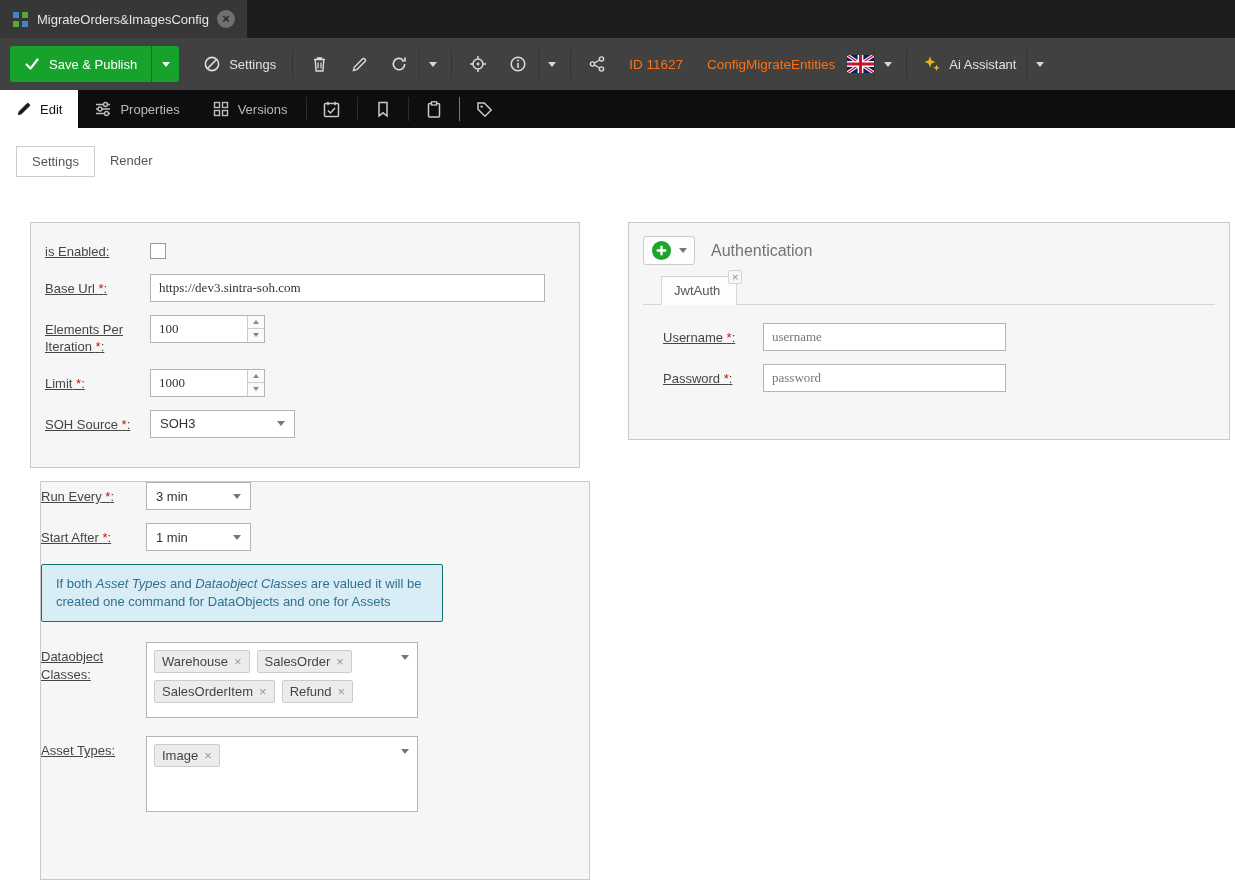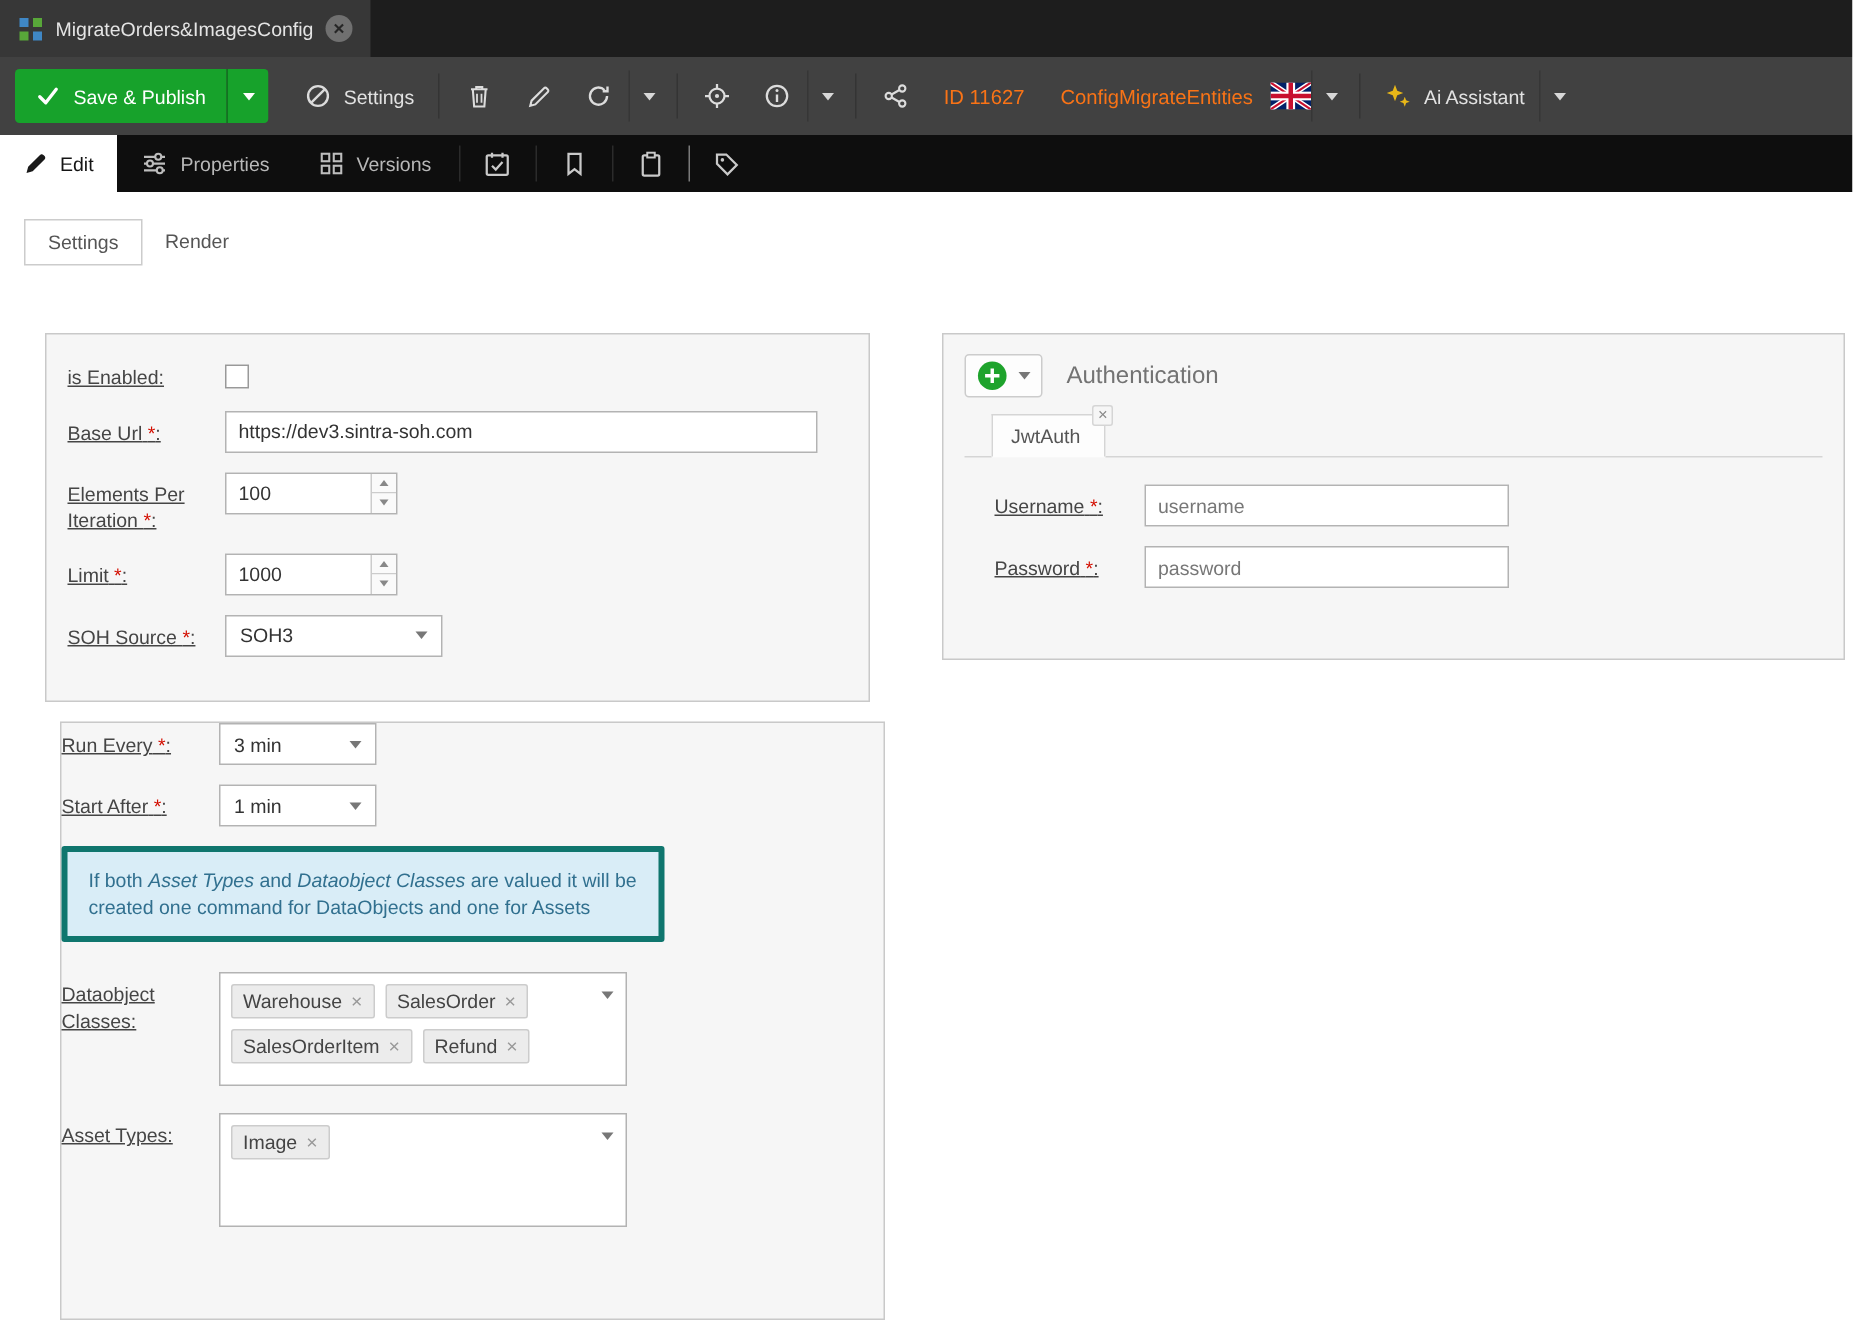--- a/index.html
+++ b/index.html
@@ -42,34 +42,34 @@
 
   .panel { position: absolute; background: #f6f6f6; border: 1px solid #c9c9c9; }
   #panel-general { left: 30px; top: 94px; width: 550px; height: 246px; padding: 14px; }
   #panel-auth { left: 628px; top: 94px; width: 602px; height: 218px; }
   #panel-schedule { left: 40px; top: 353px; width: 550px; height: 399px; padding: 0; }
 
   .frow { display: flex; align-items: flex-start; margin-bottom: 13px; }
   .flabel { width: 105px; flex: 0 0 105px; color: #454545; padding-top: 6px; line-height: 1.35; text-decoration: underline; }
   .req { color: #d30e00; }
 
-  .tinput { height: 28px; border: 1px solid #b3b3b3; background: #fff; padding: 0 8px; font-family: Liberation Sans, sans-serif; font-size: 13px; color: #333; }
+  .tinput { height: 28px; border: 1px solid #b3b3b3; background: #fff; padding: 0 8px; font-family: Liberation Serif, serif; font-size: 13px; color: #333; }
   .checkbox { width: 16px; height: 16px; background: #fff; border: 1px solid #999; margin-top: 6px; cursor: pointer; }
 
   .spinwrap { position: relative; display: inline-block; }
   .spinwrap .tinput { width: 115px; padding-right: 24px; }
   .spinner { position: absolute; top: 1px; right: 1px; bottom: 1px; width: 17px; border-left: 1px solid #ccc; display: flex; flex-direction: column; }
   .spin-up, .spin-dn { flex: 1; display: flex; align-items: center; justify-content: center; cursor: pointer; background: #fafafa; }
   .spin-up { border-bottom: 1px solid #ccc; }
   .tri-up { width: 0; height: 0; border-left: 3.5px solid transparent; border-right: 3.5px solid transparent; border-bottom: 4px solid #888; }
   .tri-dn { width: 0; height: 0; border-left: 3.5px solid transparent; border-right: 3.5px solid transparent; border-top: 4px solid #888; }
 
   .selectbox { height: 28px; border: 1px solid #b3b3b3; background: #fff; display: inline-flex; align-items: center; justify-content: space-between; padding: 0 9px; color: #333; cursor: pointer; }
 
-  .infobox { width: 402px; background: #d9edf7; border: 4px solid #0f766e; border-radius: 2px; color: #31708f; padding: 10px 14px; line-height: 1.4; margin: 8px 0 20px 0; }
+  .infobox { width: 402px; background: #d9edf7; border: 1px solid #0f766e; border-radius: 2px; color: #31708f; padding: 10px 14px; line-height: 1.4; margin: 8px 0 20px 0; }
   .infobox i { font-style: italic; }
 
   .multiselect { position: relative; width: 272px; min-height: 76px; background: #fff; border: 1px solid #b3b3b3; padding: 7px 26px 7px 7px; display: flex; flex-wrap: wrap; gap: 7px; align-content: flex-start; cursor: pointer; }
   .multiselect .caret { position: absolute; top: 12px; right: 8px; }
   .tag { display: inline-flex; align-items: center; gap: 6px; background: #ececec; border: 1px solid #ccc; border-radius: 2px; padding: 2px 7px; color: #444; height: 23px; }
   .tag-x { color: #999; cursor: pointer; font-size: 13px; }
 
   
   .auth-head { display: flex; align-items: center; padding: 13px 14px 4px 14px; }
   .addsplit { display: inline-flex; align-items: center; gap: 7px; background: #fdfdfd; border: 1px solid #ccc; border-radius: 3px; padding: 3px 7px; cursor: pointer; }

